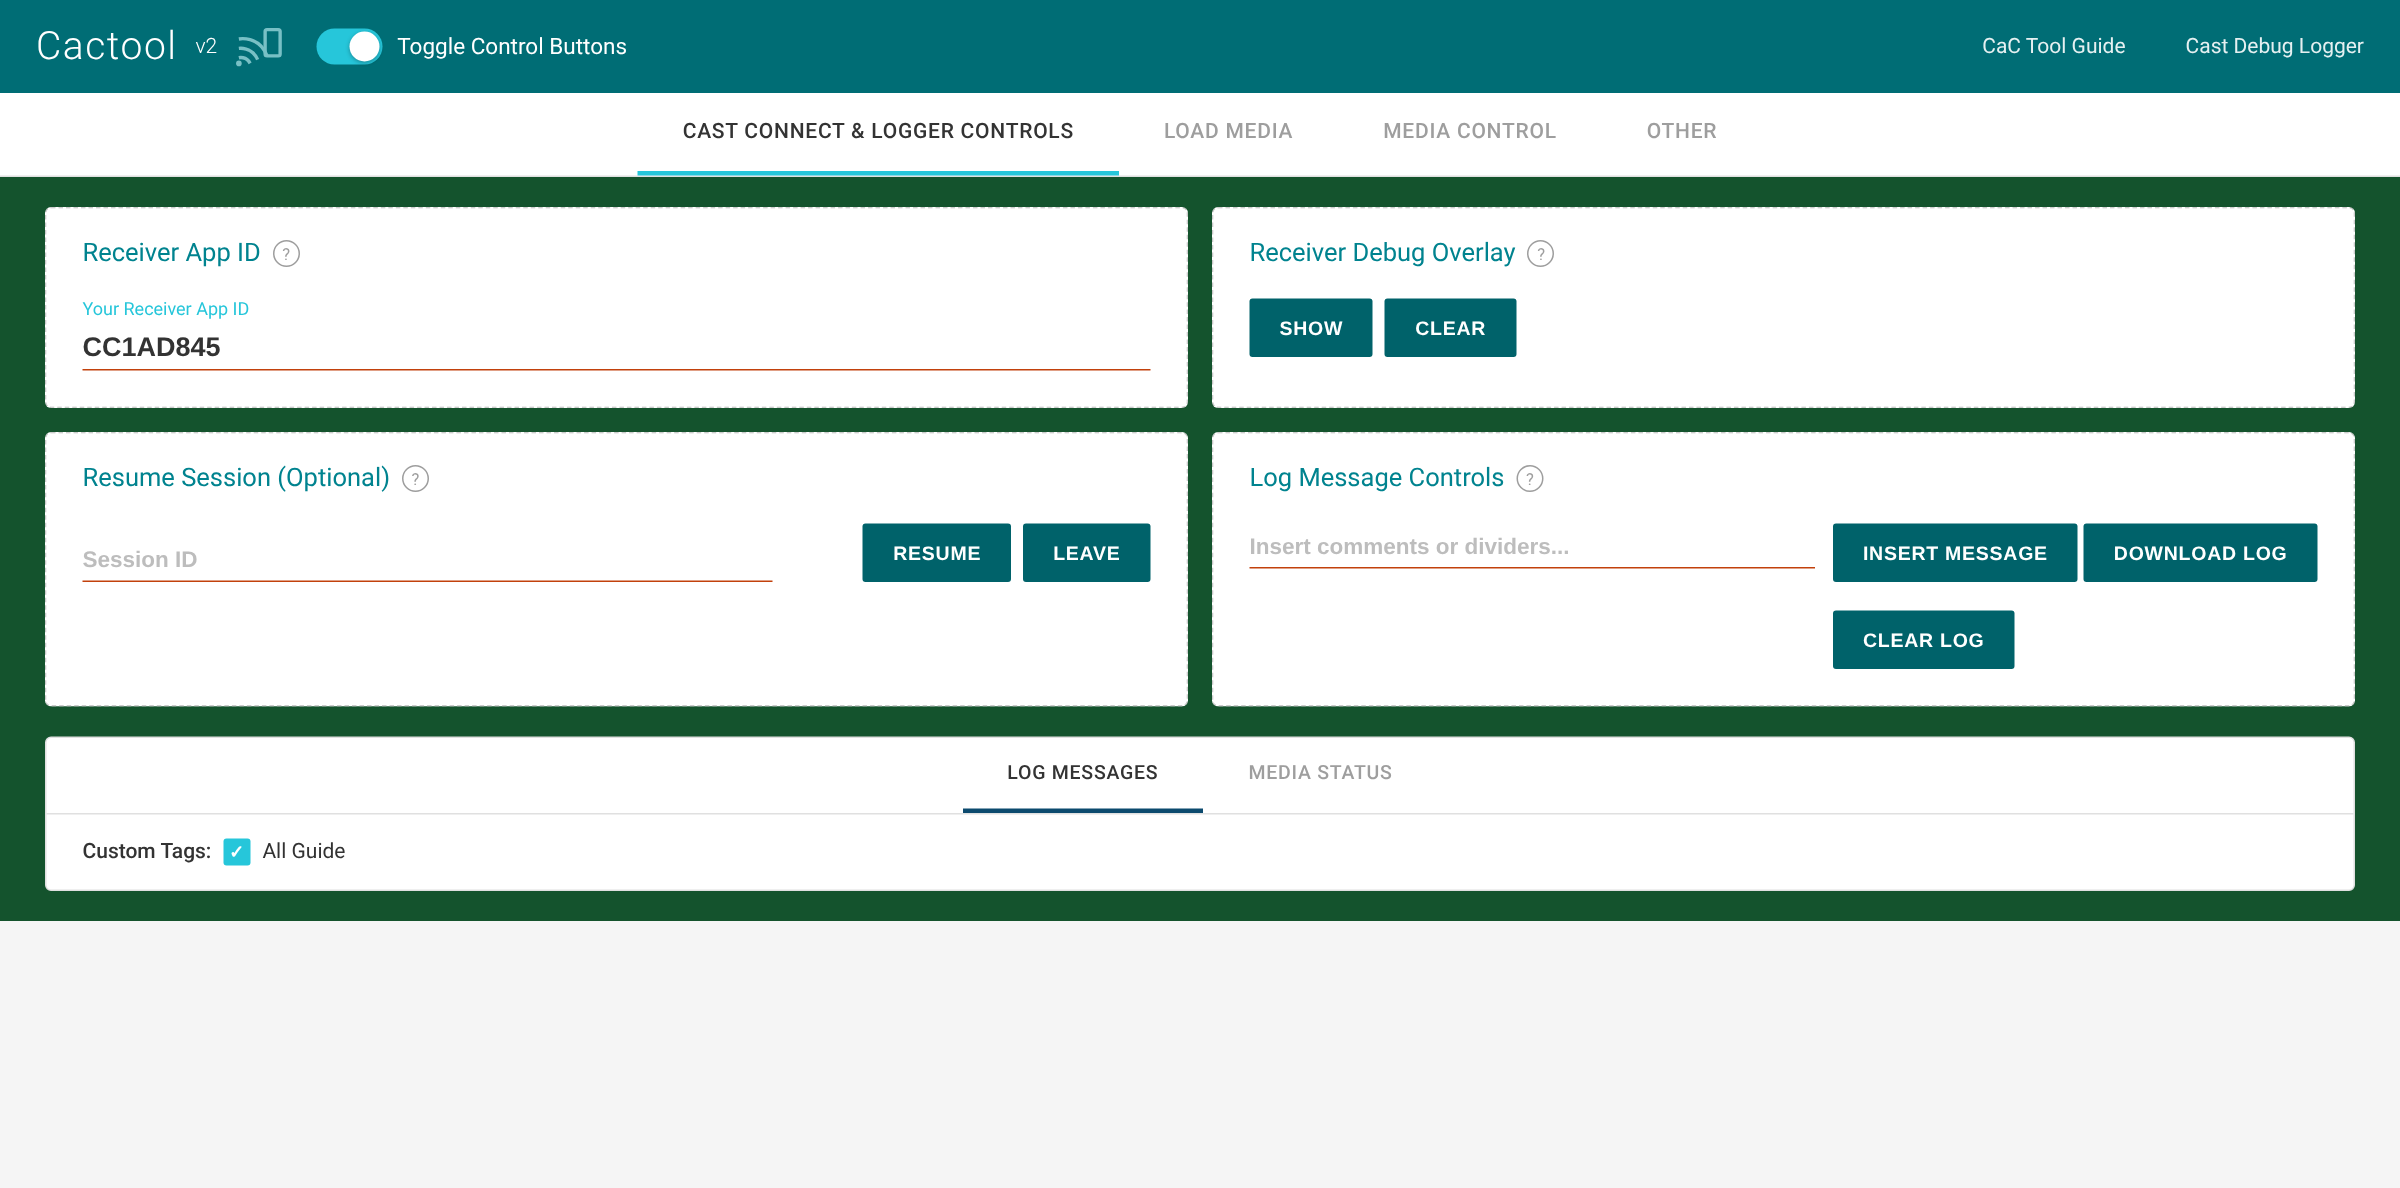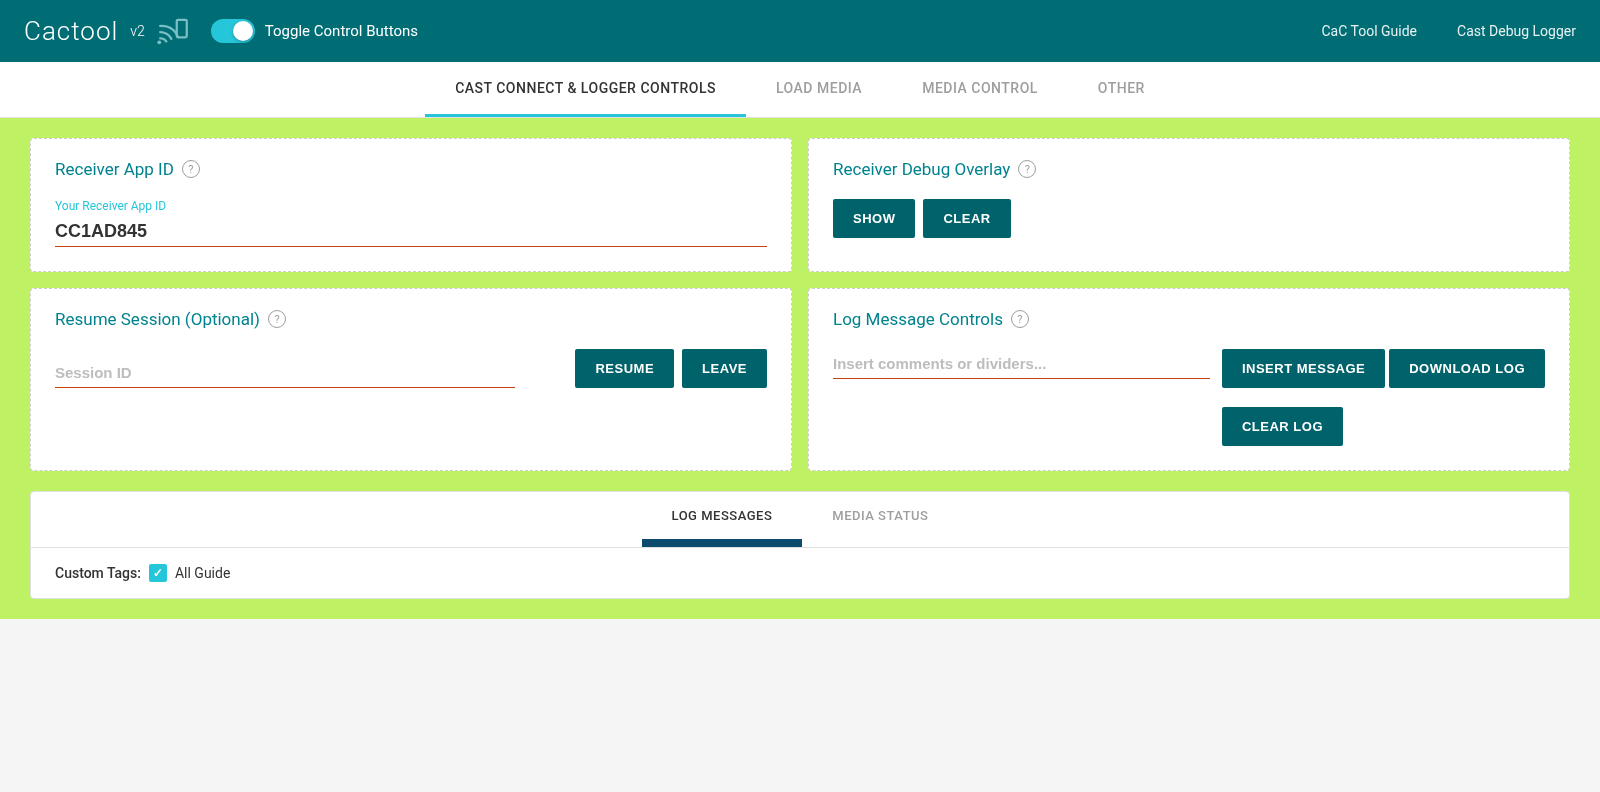--- a/index.html
+++ b/index.html
@@ -99,21 +99,21 @@
       text-align: right;
     }
     .tab.active {
       color: #333;
       border-bottom: 3px solid #26c6da;
     }
 
     
     .main-content {
       padding: 20px 30px;
-      background: #bef264;
+      background: #14532d;
     }
 
     
     .cards-grid {
       display: grid;
       grid-template-columns: 1fr 1fr;
       gap: 16px;
       margin-bottom: 20px;
     }
     .card {
@@ -266,21 +266,21 @@
       font-size: 13px;
       font-weight: 500;
       color: #9e9e9e;
       cursor: pointer;
       letter-spacing: 0.5px;
       border-bottom: 3px solid transparent;
       text-transform: uppercase;
     }
     .bottom-tab.active {
       color: #333;
-      border-bottom: 8px solid #0c4a6e;
+      border-bottom: 3px solid #0c4a6e;
     }
     .bottom-content {
       padding: 16px 24px;
     }
     .custom-tags-row {
       display: flex;
       align-items: center;
       gap: 8px;
       text-align: center;
     }

